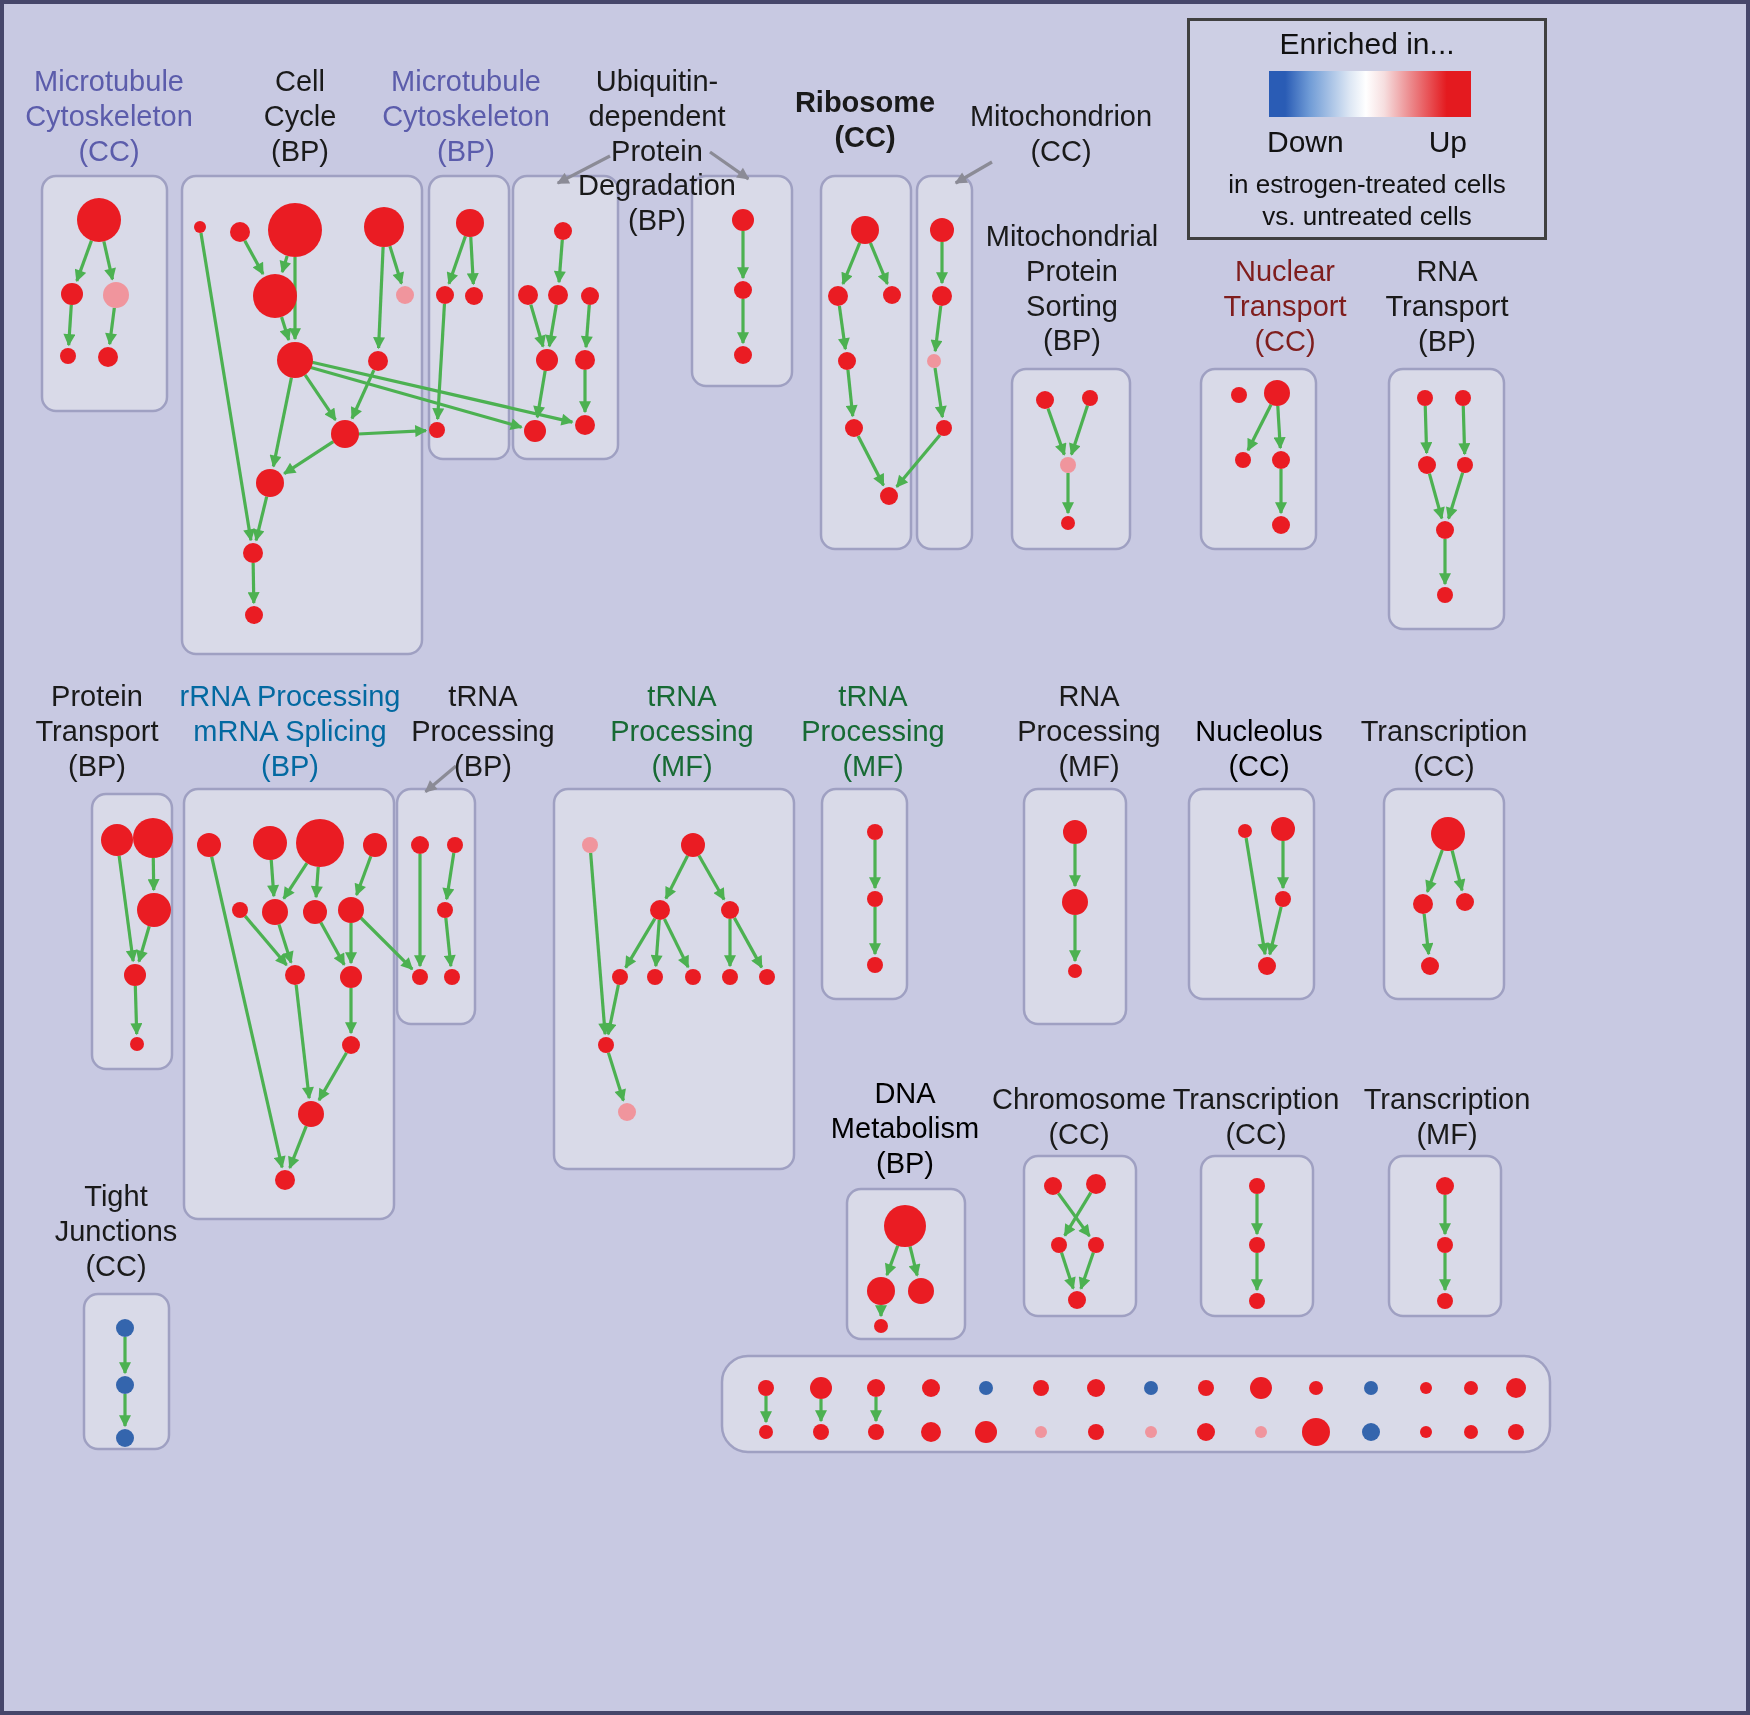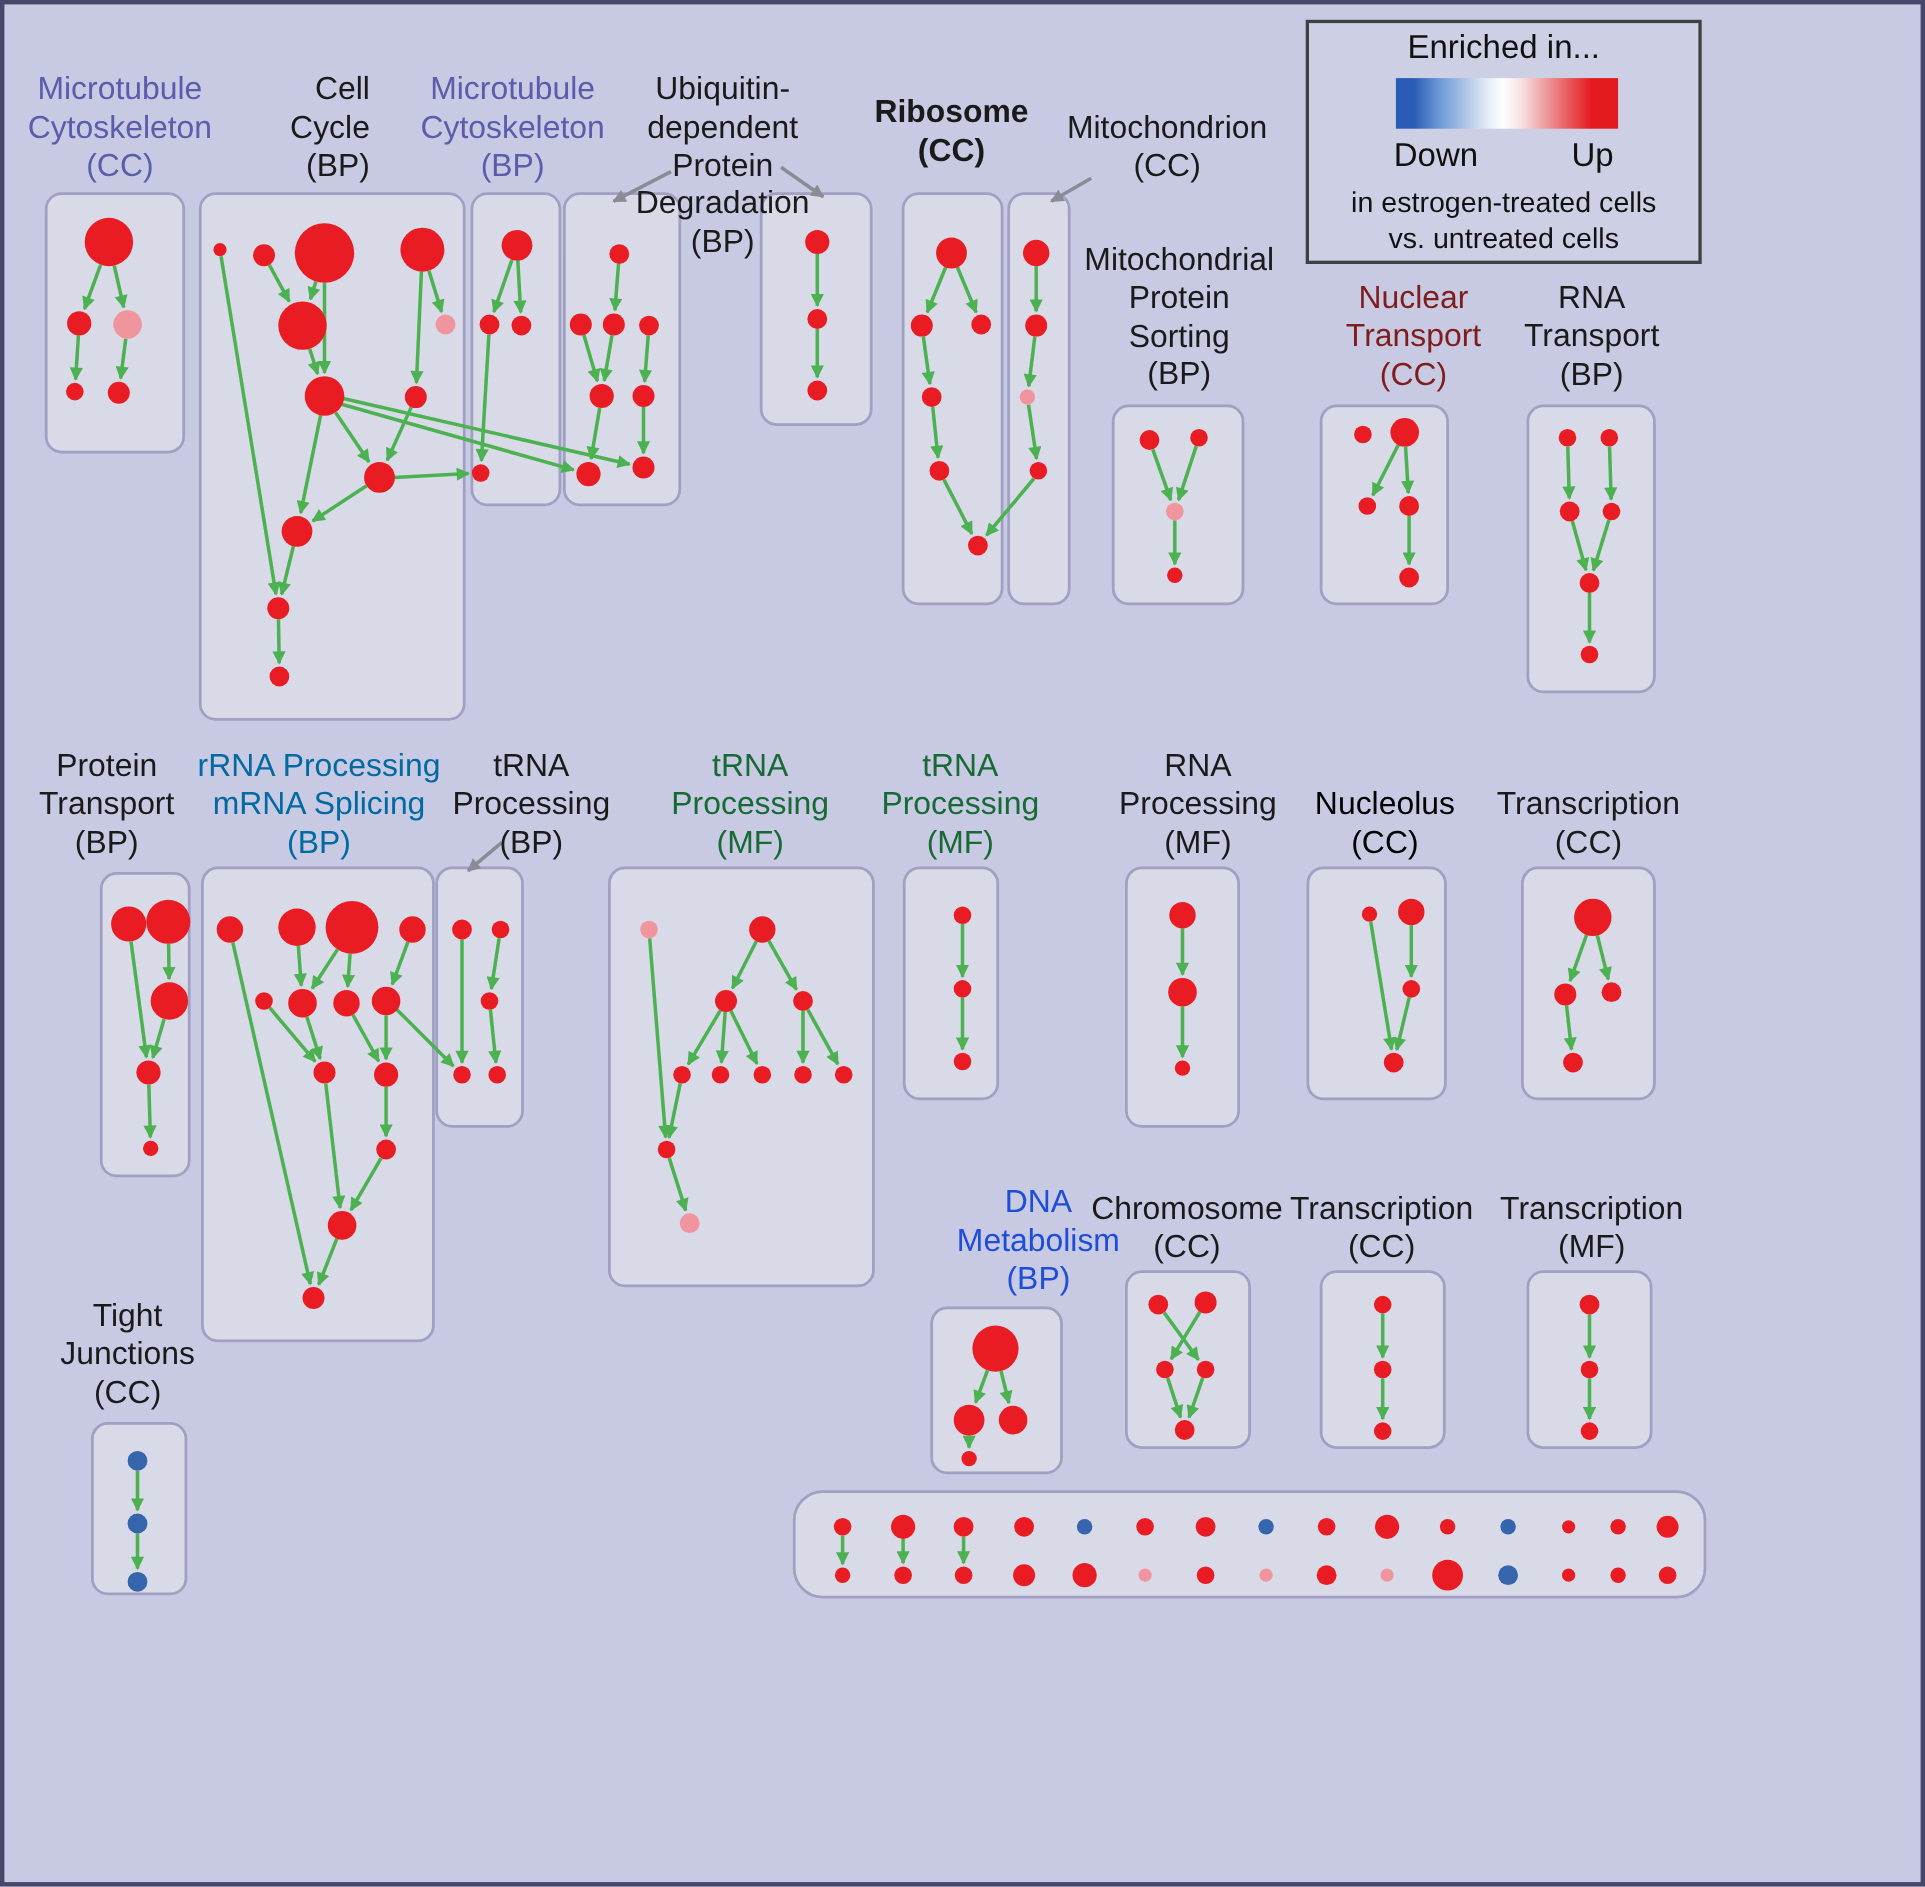--- a/index.html
+++ b/index.html
@@ -328,21 +328,21 @@
       <line x1="606" y1="152" x2="553.7755090628979" y2="179.07936567109" stroke="#8b8b96" stroke-width="3.2" marker-end="url(#ar-gray)"></line>
       <line x1="706" y1="148" x2="744.3615361589619" y2="174.85307531127333" stroke="#8b8b96" stroke-width="3.2" marker-end="url(#ar-gray)"></line>
       <line x1="988" y1="158" x2="951.7308525709623" y2="178.9979274589166" stroke="#8b8b96" stroke-width="3.2" marker-end="url(#ar-gray)"></line>
       <line x1="452" y1="762" x2="421.5285829670158" y2="787.7102581215804" stroke="#8b8b96" stroke-width="3.2" marker-end="url(#ar-gray)"></line>
     </svg>
 
   <div id="labels">
       <div class="lbl" style="left: 105px; top: 60px; color: rgb(91, 92, 171);">Microtubule
 Cytoskeleton
 (CC)</div>
-      <div class="lbl" style="left: 296px; top: 60px; color: rgb(26, 26, 26); text-align: right;">Cell
+      <div class="lbl" style="left: 296px; top: 60px; color: rgb(26, 26, 26);">Cell
 Cycle
 (BP)</div>
       <div class="lbl" style="left: 462px; top: 60px; color: rgb(91, 92, 171);">Microtubule
 Cytoskeleton
 (BP)</div>
       <div class="lbl" style="left: 653px; top: 60px; color: rgb(26, 26, 26);">Ubiquitin-
 dependent
 Protein
 Degradation
 (BP)</div>
@@ -375,21 +375,21 @@
       <div class="lbl" style="left: 869px; top: 675px; color: rgb(23, 106, 52);">tRNA
 Processing
 (MF)</div>
       <div class="lbl" style="left: 1085px; top: 675px; color: rgb(26, 26, 26);">RNA
 Processing
 (MF)</div>
       <div class="lbl" style="left: 1255px; top: 710px; color: #000000;">Nucleolus
 (CC)</div>
       <div class="lbl" style="left: 1440px; top: 710px; color: rgb(26, 26, 26);">Transcription
 (CC)</div>
-      <div class="lbl" style="left: 901px; top: 1072px; color: #1d4ed8; margin-left: 39px;">DNA
+      <div class="lbl" style="left: 901px; top: 1072px; color: #000000;">DNA
 Metabolism
 (BP)</div>
       <div class="lbl" style="left: 1075px; top: 1078px; color: rgb(26, 26, 26);">Chromosome
 (CC)</div>
       <div class="lbl" style="left: 1252px; top: 1078px; color: rgb(26, 26, 26);">Transcription
 (CC)</div>
       <div class="lbl" style="left: 1443px; top: 1078px; color: rgb(26, 26, 26);">Transcription
 (MF)</div>
       <div class="lbl" style="left: 112px; top: 1175px; color: rgb(26, 26, 26);">Tight
 Junctions

